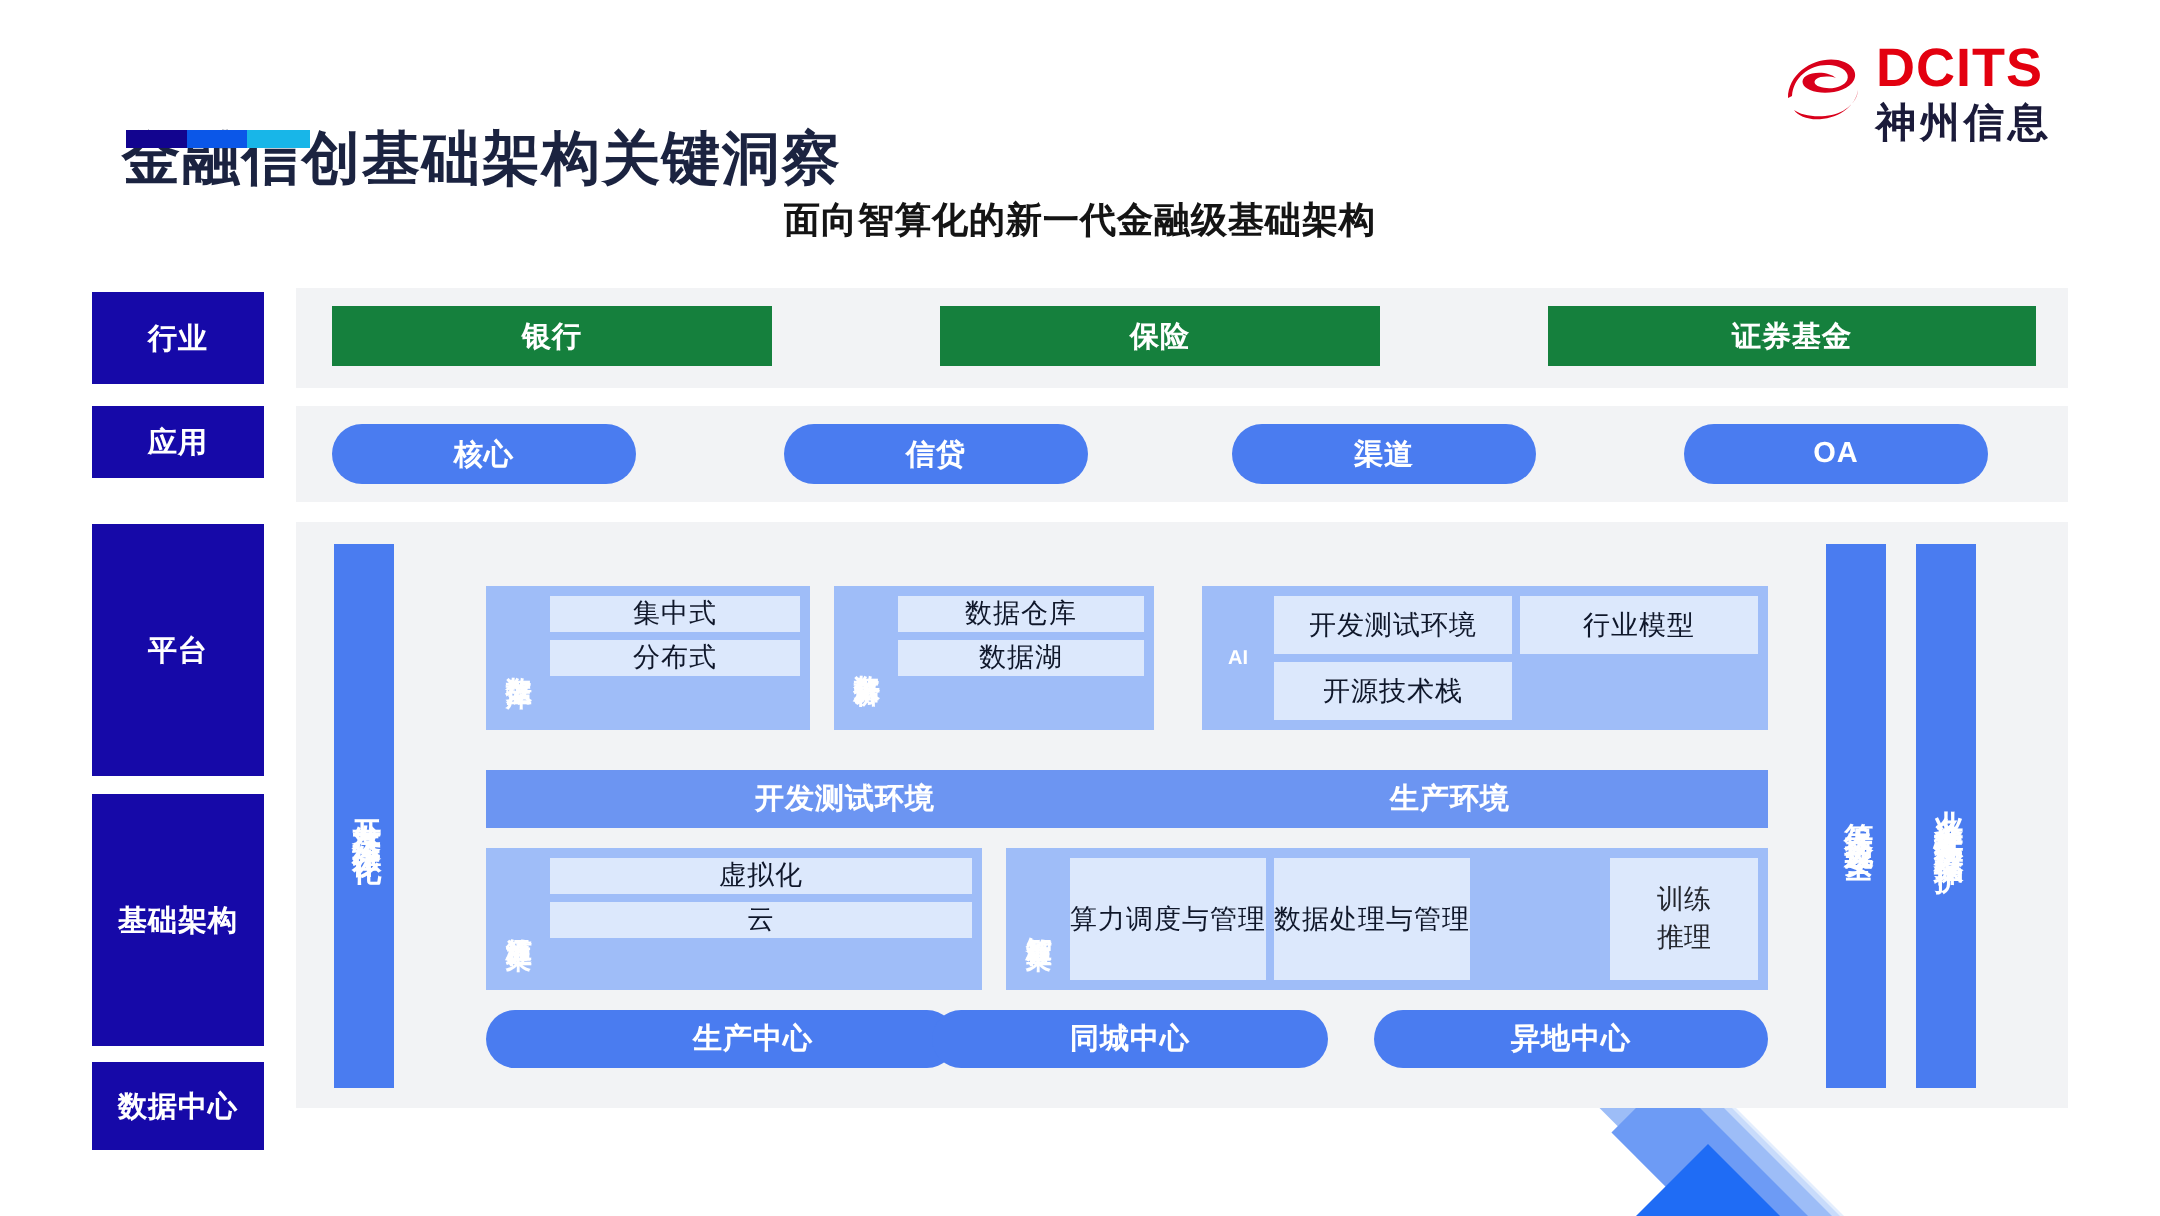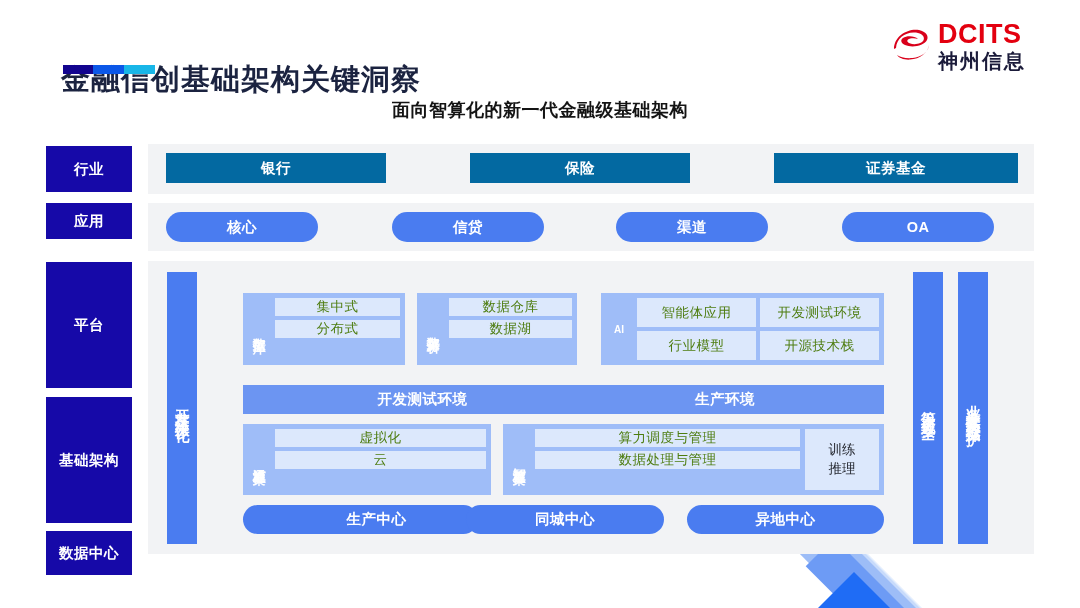--- a/index.html
+++ b/index.html
@@ -110,21 +110,21 @@
   .pill {
     position: absolute;
     display: flex;
     align-items: center;
     justify-content: center;
     color: #ffffff;
     font-weight: bold;
     font-size: 14.5px;
     letter-spacing: 0.5px;
   }
-  .pill-strong { background: #0369a1; }
+  .pill-strong { background: #15803d; }
   .pill-mid    { background: #4a7cf0; border-radius: 15px; }
   .pill-soft   { background: #6c95f2; }
 
   .ind-1 { left: 166px; top: 153px; width: 220px; height: 30px; }
   .ind-2 { left: 470px; top: 153px; width: 220px; height: 30px; }
   .ind-3 { left: 774px; top: 153px; width: 244px; height: 30px; }
 
   .app-1 { left: 166px; top: 212px; width: 152px; height: 30px; }
   .app-2 { left: 392px; top: 212px; width: 152px; height: 30px; }
   .app-3 { left: 616px; top: 212px; width: 152px; height: 30px; }
@@ -192,21 +192,21 @@
   .group-body-grid {
     flex: 1 1 auto;
     display: grid;
     grid-template-columns: 1fr 1fr;
     grid-auto-rows: 1fr;
     gap: 4px;
     margin-left: 5px;
   }
   .cell {
     background: #dce8fc;
-    color: #4d7c0f;
+    color: #0f172a;
     font-size: 13.5px;
     display: flex;
     align-items: center;
     justify-content: center;
     letter-spacing: 0.5px;
   }
 
   .g-db   { left: 243px; top: 293px; width: 162px; height: 72px; }
   .g-da   { left: 417px; top: 293px; width: 160px; height: 72px; }
   .g-ai   { left: 601px; top: 293px; width: 283px; height: 72px; }
@@ -215,21 +215,21 @@
 
   .g-int-inner {
     flex: 1 1 auto;
     display: flex;
     gap: 5px;
     margin-left: 5px;
   }
   .g-int-stack {
     flex: 1 1 auto;
     display: flex;
-    flex-direction: column;
+    flex-direction: row;
     gap: 4px;
   }
   .g-int-side {
     width: 74px; flex: none;
     background: #dce8fc;
     color: #23262e;
     font-size: 13.5px;
     display: flex;
     flex-direction: column;
     align-items: center;
@@ -309,21 +309,20 @@
     <div class="group-label">数据分析</div>
     <div class="group-body">
       <div class="cell">数据仓库</div>
       <div class="cell">数据湖</div>
     </div>
   </div>
 
   <div class="group g-ai">
     <div class="group-label-h">AI</div>
     <div class="group-body-grid">
-      <div class="cell">智能体应用</div>
       <div class="cell">开发测试环境</div>
       <div class="cell">行业模型</div>
       <div class="cell">开源技术栈</div>
     </div>
   </div>
 
   <div class="pill pill-soft env-1">开发测试环境</div>
   <div class="pill pill-soft env-2">生产环境</div>
 
   <div class="group g-gen">

